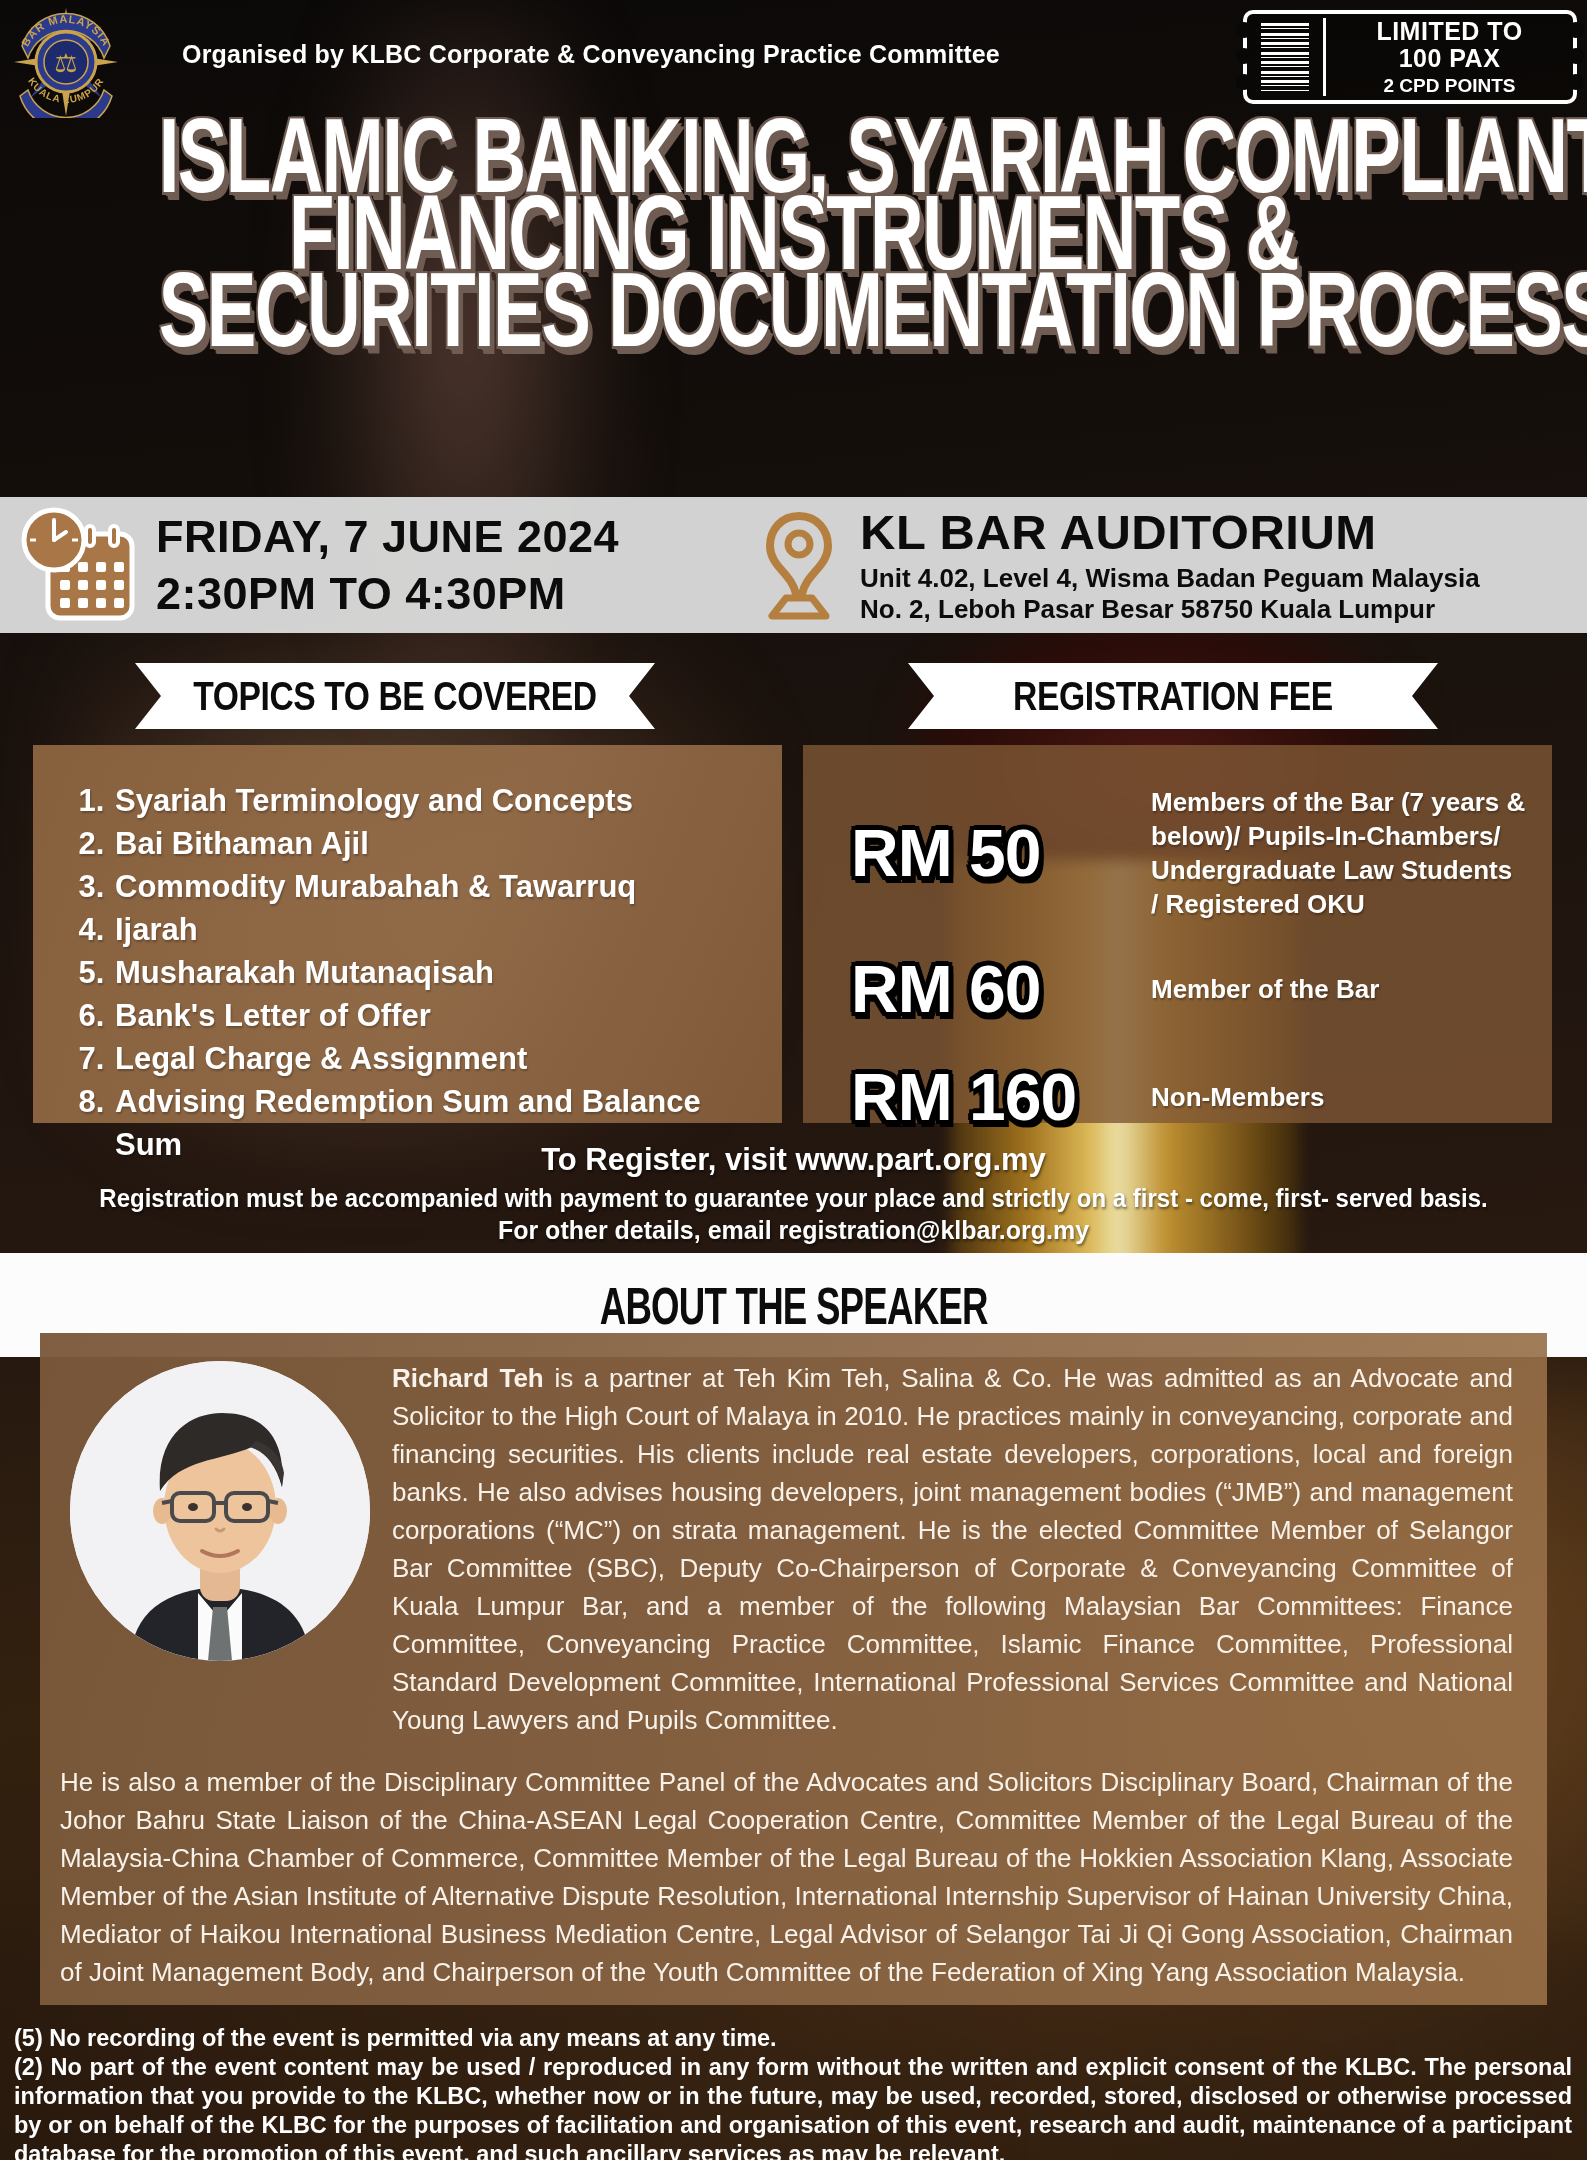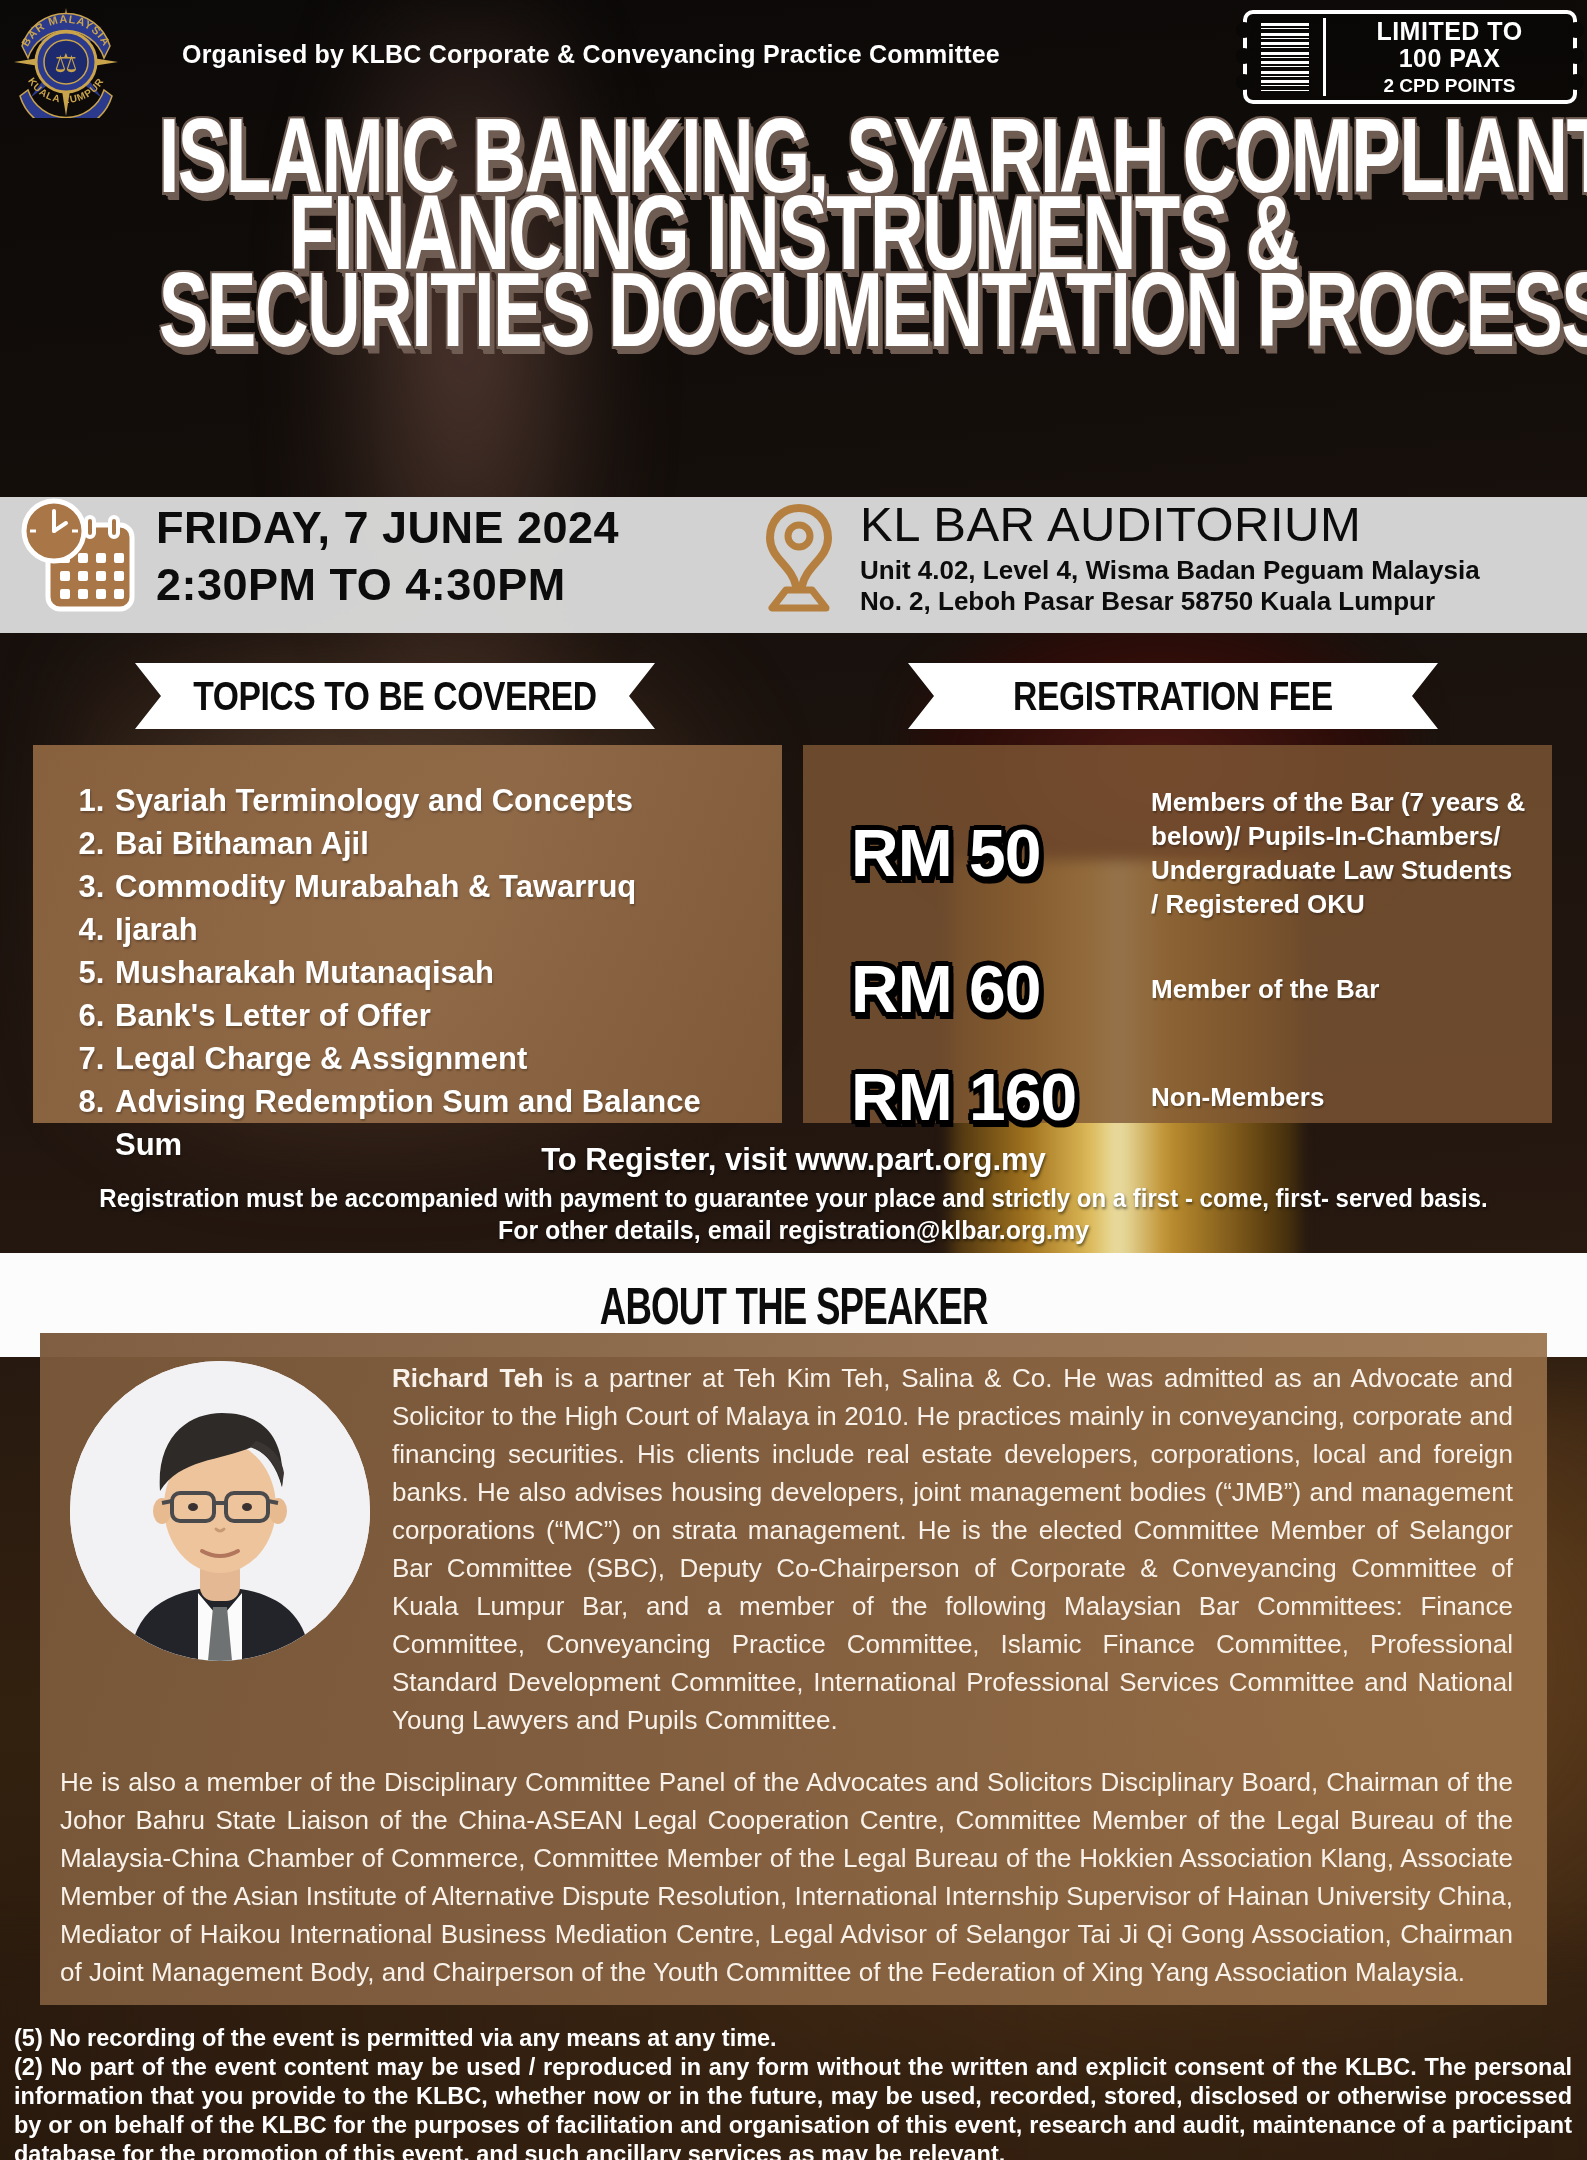--- a/index.html
+++ b/index.html
@@ -31,28 +31,28 @@
   .ticket-text .t1,.ticket-text .t2{font-size:25px;font-weight:bold;letter-spacing:.5px;}
   .ticket-text .t3{font-size:19px;font-weight:bold;margin-top:3px;}
 
   
   .title{position:absolute;left:0;top:118px;width:1587px;text-align:center;color:#fff;}
   .title-line{display:block;font-size:93px;font-weight:bold;line-height:77px;white-space:nowrap;letter-spacing:-2px;
     transform:scale(.80,1.14);transform-origin:center center;
     text-shadow:-2px -2px 0 #6f5c52,2px -2px 0 #6f5c52,-2px 2px 0 #6f5c52,3px 3px 0 #6f5c52,5px 6px 0 #6f5c52,6px 7px 0 #6f5c52;}
 
   
-  .info-band{position:absolute;left:0;top:497px;width:1587px;height:136px;background:rgba(219,219,219,.96);display:flex;align-items:flex-start;}
+  .info-band{position:absolute;left:0;top:497px;width:1587px;height:136px;background:rgba(219,219,219,.96);display:flex;align-items:center;}
   .when{display:flex;align-items:center;margin-left:20px;width:740px;}
   .when-icon{width:118px;height:118px;flex:0 0 auto;}
   .when-text{margin-left:18px;color:#0c0c0c;font-weight:bold;font-size:45px;line-height:57px;letter-spacing:.5px;}
   .where{display:flex;align-items:center;}
   .where-icon{width:78px;height:110px;flex:0 0 auto;}
   .where-text{margin-left:22px;color:#0c0c0c;}
-  .where-name{font-size:49px;font-weight:normal;letter-spacing:.5px;line-height:54px;}
+  .where-name{font-size:49px;font-weight:bold;letter-spacing:.5px;line-height:54px;}
   .where-addr{font-size:26px;font-weight:bold;line-height:31px;margin-top:4px;}
 
   
   .ribbon{position:absolute;top:663px;height:66px;background:#fff;display:flex;align-items:center;justify-content:center;
     clip-path:polygon(0 0,100% 0,calc(100% - 26px) 50%,100% 100%,0 100%,26px 50%);}
   .ribbon span{font-size:41px;font-weight:bold;color:#0c0c0c;white-space:nowrap;letter-spacing:-.5px;transform:scaleX(.82);}
   .ribbon-topics{left:135px;width:520px;}
   .ribbon-fee{left:908px;width:530px;}
 
   

